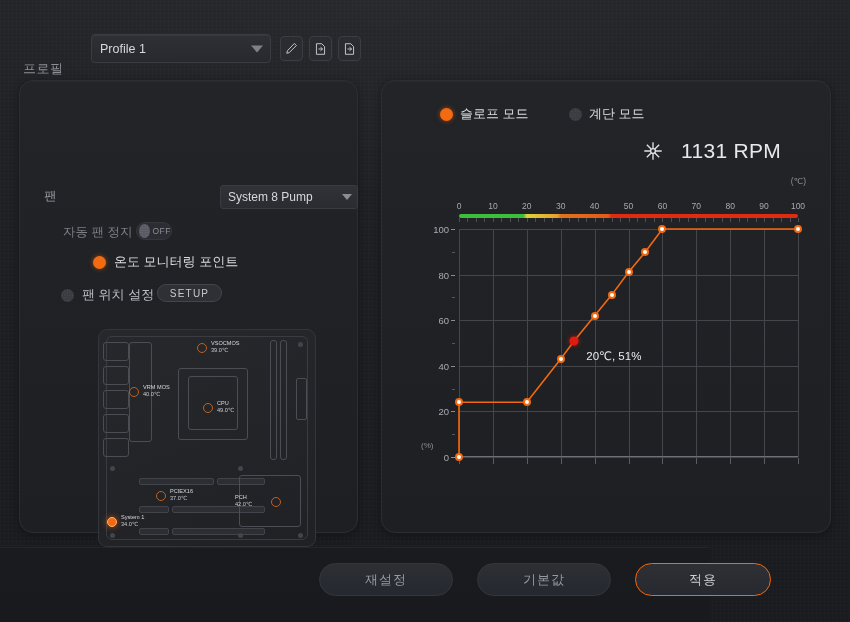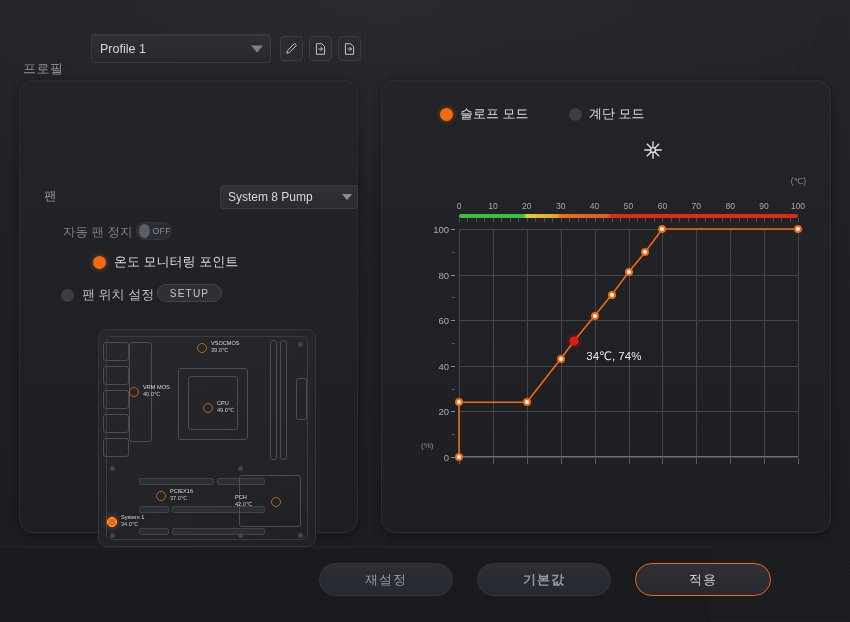--- a/index.html
+++ b/index.html
@@ -218,21 +218,21 @@
     border-top:1px solid #242529;
   }
   .fbtn {
     position:absolute; top:15px; height:33px; border-radius:17px;
     display:flex; align-items:center; justify-content:center;
     background:linear-gradient(180deg,#2d2f34,#262830);
     border:1px solid #34363c;
   }
   .fbtn span { font-size:13px; color:#97999f; letter-spacing:1px; }
   #btn-reset   { left:319px; width:134px; }
-  #btn-default { left:477px; width:134px;font-weight:bold; }
+  #btn-default { left:477px; width:134px; }
   #btn-apply   { left:635px; width:136px; border:1px solid #f3690f; background:linear-gradient(180deg,#2e3035,#272930); }
   #btn-apply span { color:#cdcfd4; }
 </style>
 </head>
 <body>
 
 <div id="app">
 
   <div class="profilebar">
     <div class="profile-label">프로필</div>
@@ -384,20 +384,21 @@
 
     <div class="rpm-wrap">
       <svg width="22" height="22" viewBox="0 0 24 24">
         <g fill="none" stroke="#dfe1e5" stroke-width="1.5">
           <circle cx="12" cy="12" r="2.6"></circle>
           <path d="M12 9.4 V2.5 M12 14.6 V21.5 M9.4 12 H2.5 M14.6 12 H21.5
                    M10.2 10.2 L5.3 5.3 M13.8 13.8 L18.7 18.7
                    M13.8 10.2 L18.7 5.3 M10.2 13.8 L5.3 18.7"></path>
         </g>
       </svg>
+      <span class="rpm-val">1131 RPM</span>
     </div>
 
     <div class="unit-c">(℃)</div>
 
     <div id="temp-scale">
       <div class="ticks" id="temp-ticks">
           <span style="left: 0px;">0</span>
           <span style="left: 33.9px;">10</span>
           <span style="left: 67.8px;">20</span>
           <span style="left: 101.7px;">30</span>
@@ -518,21 +519,21 @@
           <div class="node" style="left: 67.8px; top: 173.28px;"></div>
           <div class="node" style="left: 101.7px; top: 129.96px;"></div>
           <div class="node sel" style="left: 115.26px; top: 111.72px;"></div>
           <div class="node" style="left: 135.6px; top: 86.64px;"></div>
           <div class="node" style="left: 152.55px; top: 66.12px;"></div>
           <div class="node" style="left: 169.5px; top: 43.32px;"></div>
           <div class="node" style="left: 186.45px; top: 22.8px;"></div>
           <div class="node" style="left: 203.4px; top: 0px;"></div>
           <div class="node" style="left: 339px; top: 0px;"></div>
         </div>
-      <div id="tooltip" style="left: 127.26px; top: 119.72px;">34℃, 74%</div>
+      <div id="tooltip" style="left: 127.26px; top: 119.72px;">20℃, 51%</div>
     </div>
 
   </div>
 
   <div id="footer">
     <div class="fbtn" id="btn-reset">
       <span>재설정</span>
     </div>
     <div class="fbtn" id="btn-default">
       <span>기본값</span>

